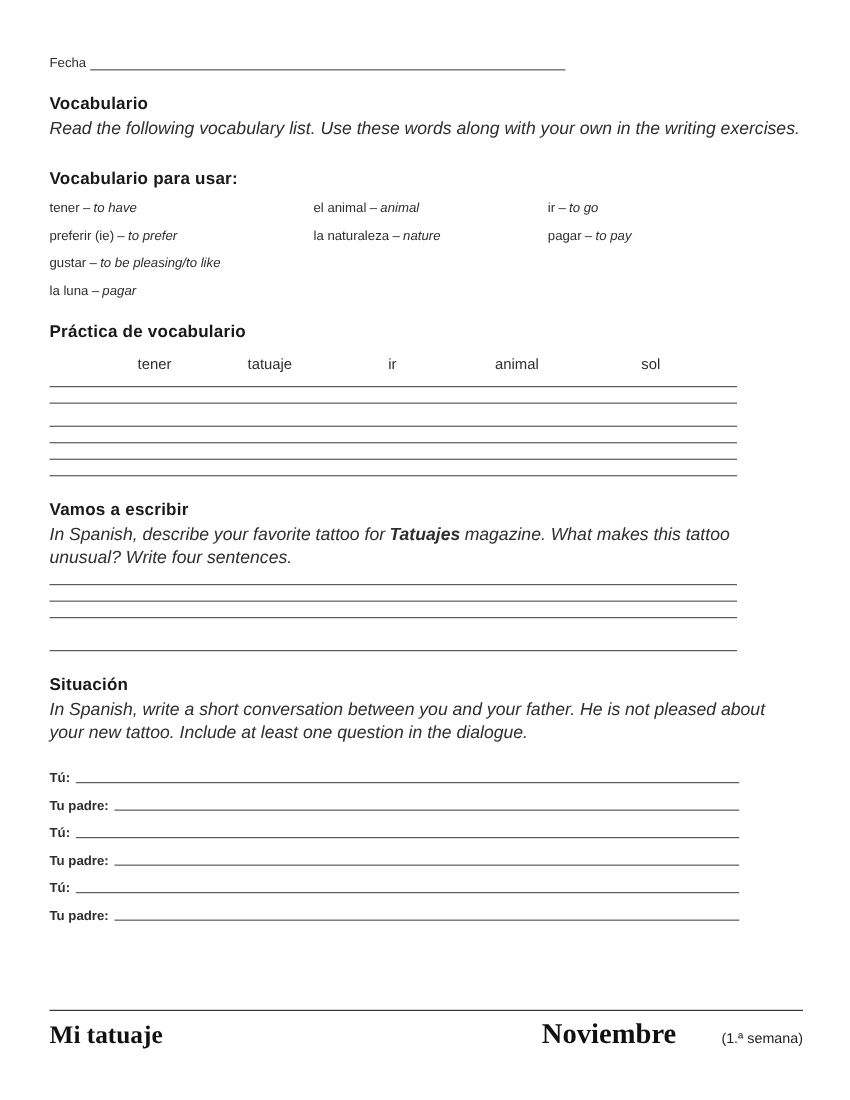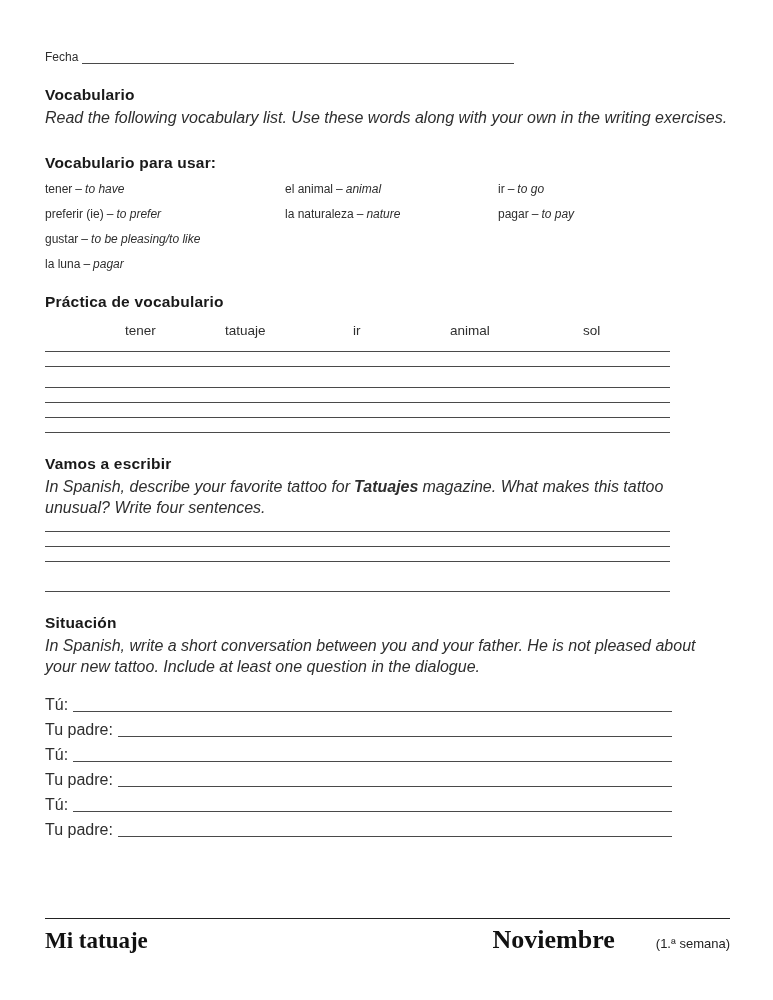--- a/index.html
+++ b/index.html
@@ -48,21 +48,21 @@
   
   .lines-block { width:625px; }
   .wline { border-bottom:1px solid #4a4a4a; height:15px; }
   .wline.first { height:14px; }
   .wline.tall  { height:21px; }
   .wline.gap   { height:30px; }
 
   
   .dialogue { margin-top:12px; width:627px; }
   .dlg-row { display:flex; align-items:flex-end; height:25px; }
-  .dlg-label { font-size:16px; white-space:nowrap; padding-right:5px; }
+  .dlg-label { font-size:12px; white-space:nowrap; padding-right:5px;font-weight:bold; }
   .dlg-line { flex:1; border-bottom:1px solid #4a4a4a; height:100%; margin-bottom:2px; }
 
   
   .footer { position:absolute; left:45px; right:43px; top:918px; border-top:1.5px solid #222; }
   .footer-main { display:flex; justify-content:space-between; align-items:baseline; margin-top:6px; }
   .footer-title { font-family:"Liberation Serif", serif; font-weight:bold; font-size:23px; color:#111; }
   .footer-right { display:flex; align-items:baseline;gap:35px; }
   .footer-month { font-family:"Liberation Serif", serif; font-weight:bold; font-size:26px; color:#111; }
   .footer-week  { font-size:13px; color:#222; margin-left:6px; }
   .footer-sub { display:flex; align-items:baseline; margin-top:2px; }

